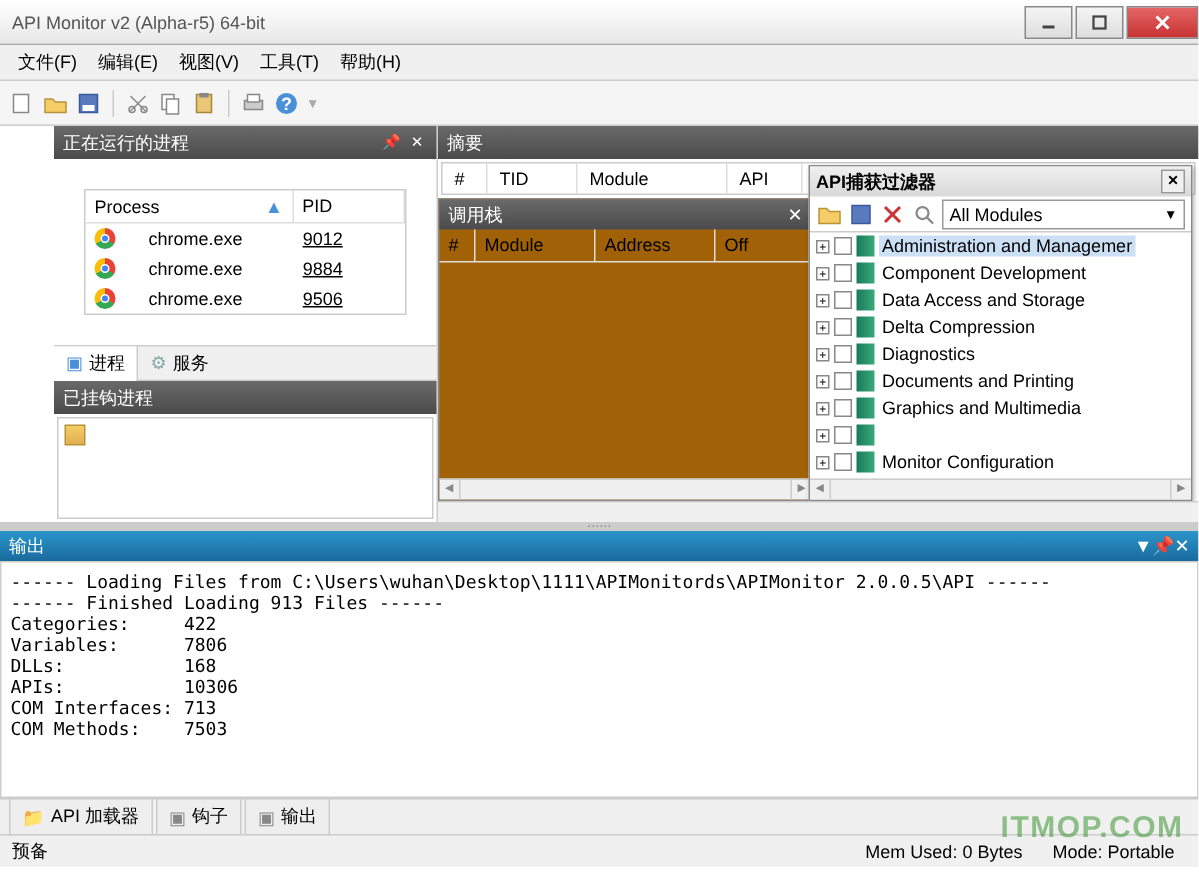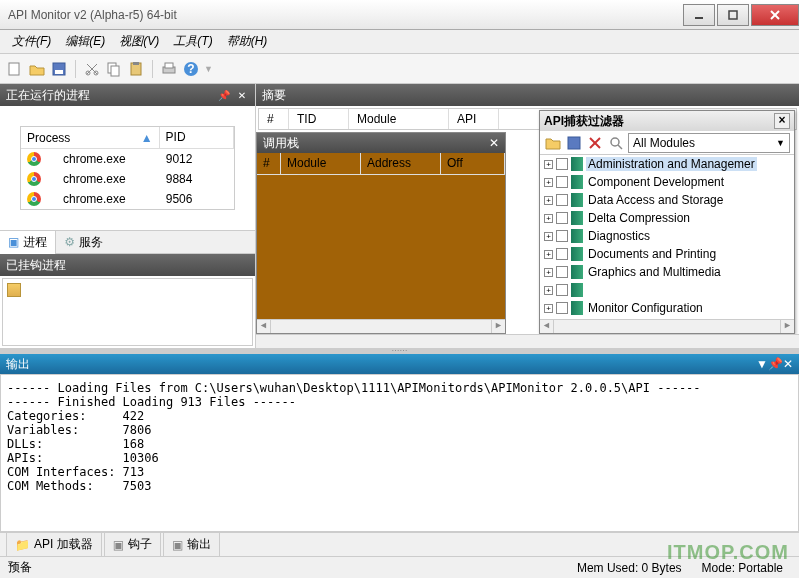--- a/index.html
+++ b/index.html
@@ -5,42 +5,42 @@
 * { margin: 0; padding: 0; box-sizing: border-box; font-family: "Segoe UI", Tahoma, Arial, sans-serif; font-size: 12px; }
 body { background: #fff; width: 799px; height: 582px; overflow: hidden; position: relative; }
 
 .titlebar { height: 30px; background: linear-gradient(#fff, #e8e8e8); border-bottom: 1px solid #aaa; display: flex; align-items: center; padding-left: 8px; }
 .titlebar .title { flex: 1; color: #555; }
 .winbtns { display: flex; }
 .winbtn { width: 32px; height: 22px; border: 1px solid #888; margin-left: 2px; background: linear-gradient(#f5f5f5,#ddd); display: flex; align-items: center; justify-content: center; cursor: pointer; }
 .winbtn.close { background: linear-gradient(#e56565,#c83333); color: #fff; width: 48px; }
 
 .menubar { height: 24px; background: #f0f0f0; border-bottom: 1px solid #ccc; display: flex; align-items: center; padding: 0 8px; gap: 6px; }
-.menubar span { padding: 2px 4px; cursor: pointer; font-style: italic; }
+.menubar span { padding: 2px 4px; cursor: pointer; }
 
 .toolbar { height: 30px; background: #f5f5f5; border-bottom: 1px solid #ccc; display: flex; align-items: center; padding: 0 6px; gap: 4px; }
 .tbicon { width: 18px; height: 18px; display: flex; align-items: center; justify-content: center; cursor: pointer; }
 .tbsep { width: 1px; height: 18px; background: #ccc; margin: 0 3px; }
 
-.workspace { display: flex; height: 264px; }
+.workspace { display: flex; height: 264px; padding-left: 36px; }
 
 .left-col { width: 256px; display: flex; flex-direction: column; border-right: 1px solid #ccc; }
 
 .panel-header { height: 22px; background: linear-gradient(#6a6a6a,#4a4a4a); color: #fff; display: flex; align-items: center; padding: 0 6px; font-size: 11px; }
 .panel-header .spacer { flex: 1; }
 .panel-header .hicon { width: 14px; height: 14px; margin-left: 3px; cursor: pointer; display: flex; align-items: center; justify-content: center; font-size: 10px; }
 
 .proc-list { background: #fff; border: 1px solid #ccc; margin: 20px; }
 .proc-head { display: flex; height: 22px; border-bottom: 1px solid #ddd; }
 .proc-head div { padding: 3px 6px; border-right: 1px solid #ddd; font-size: 12px; }
 .proc-col1 { width: 150px; display: flex; align-items: center; justify-content: space-between; }
 .proc-col2 { width: 80px; }
 .proc-row { display: flex; height: 20px; align-items: center; }
 .proc-row .pc1 { width: 150px; padding-left: 6px; display: flex; align-items: center; gap: 22px; }
-.proc-row .pc2 { width: 80px; padding-left: 6px; }
+.proc-row .pc2 { width: 80px; padding-left: 6px; text-decoration: underline; }
 
 .chrome-icon { width: 14px; height: 14px; border-radius: 50%; background: conic-gradient(#ea4335 0 120deg,#34a853 120deg 240deg,#fbbc05 240deg 360deg); position: relative; }
 .chrome-icon::after { content: ''; position: absolute; inset: 4px; border-radius: 50%; background: #4285f4; border: 1px solid #fff; }
 
 .tabs { height: 24px; background: #f0f0f0; display: flex; align-items: center; border-top: 1px solid #ccc; border-bottom: 1px solid #ccc; }
 .tabs .tab { padding: 3px 8px; display: flex; align-items: center; gap: 4px; cursor: pointer; }
 .tabs .tab.active { background: #fff; border-right: 1px solid #ccc; }
 
 .hooked-body { flex: 1; background: #fff; border: 1px solid #ccc; margin: 2px; padding: 4px; }
 

